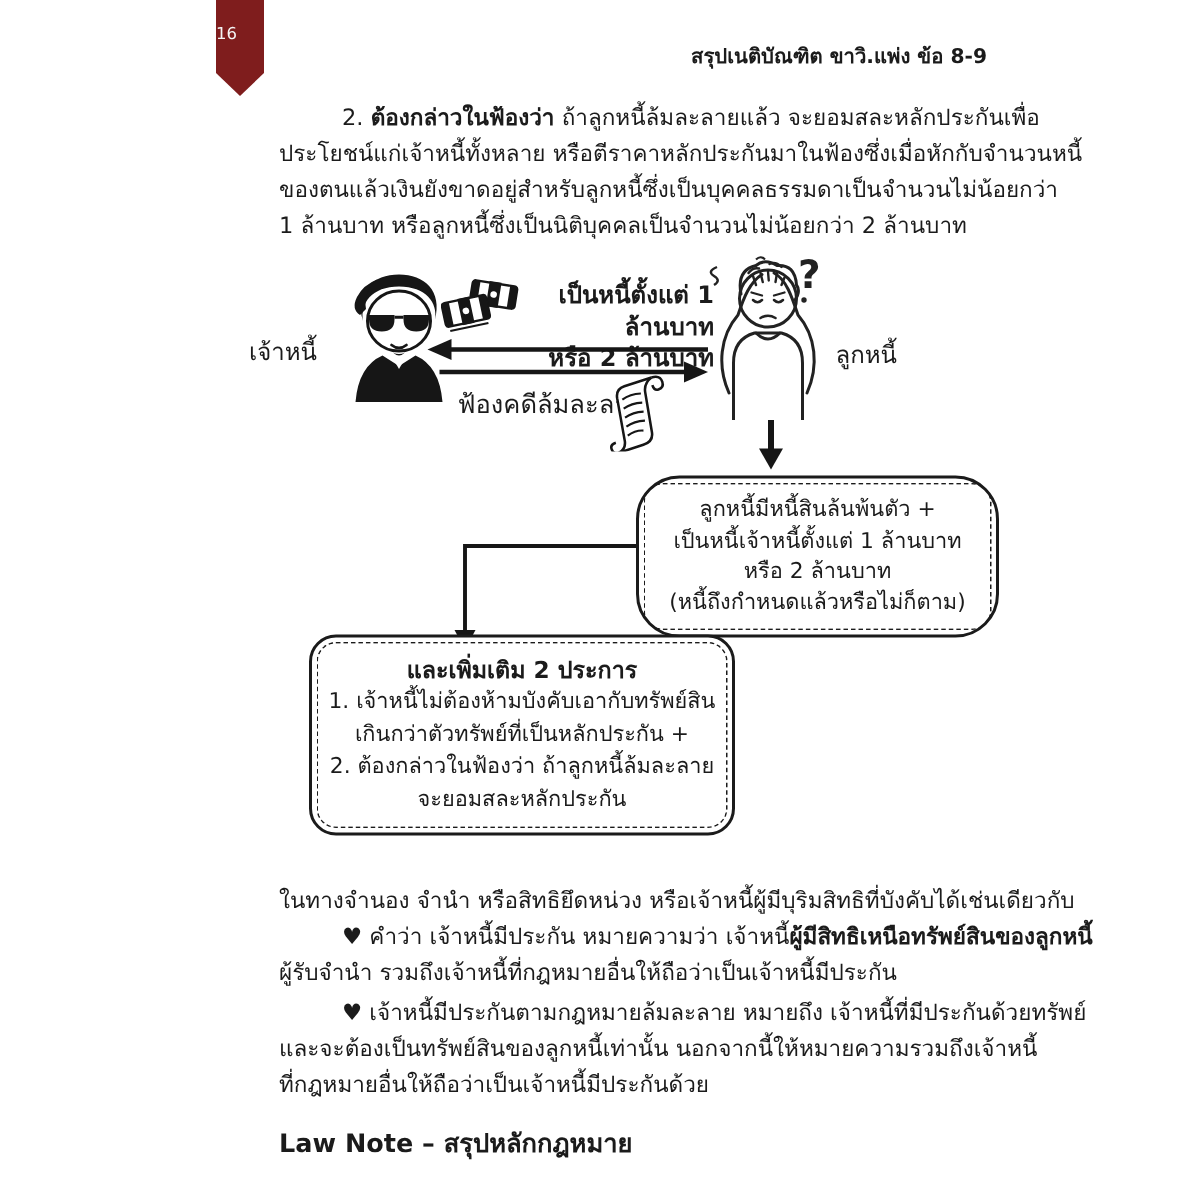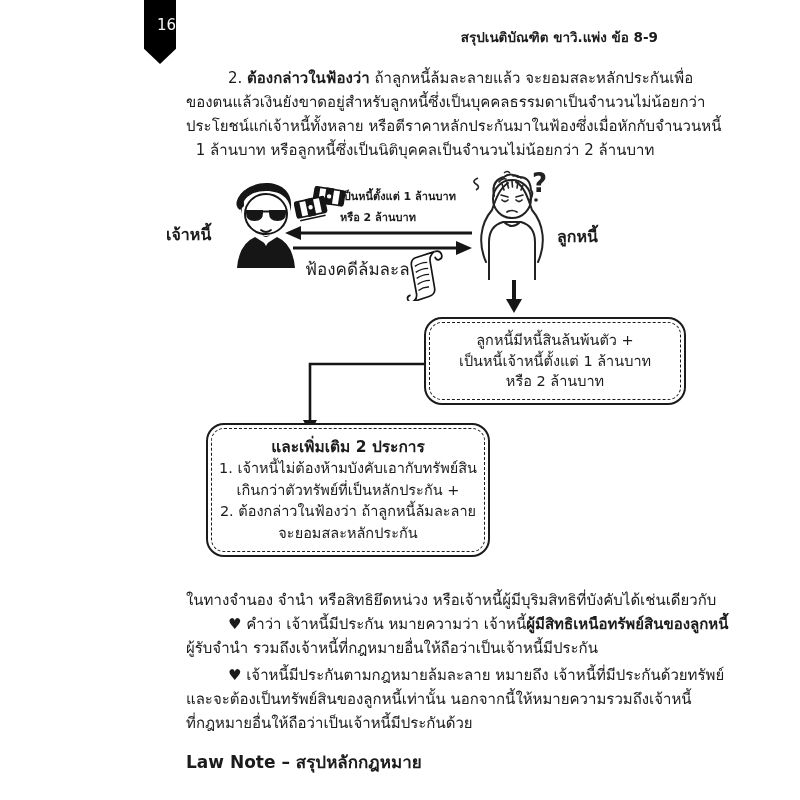--- a/index.html
+++ b/index.html
@@ -4,38 +4,38 @@
 <style>
   html,body{margin:0;padding:0;}
   body{
     width:800px;height:800px;position:relative;overflow:hidden;
     background:#ffffff;color:#1b1b1b;
     font-family:"DejaVu Sans","Liberation Sans",sans-serif;
   }
   .abs{position:absolute;}
   
   .tab{
-    left:144px;top:0;width:32px;height:64px;background:#000000;
+    left:144px;top:0;width:32px;height:64px;background:#7f1d1d;
     clip-path:polygon(0 0,100% 0,100% 76%,50% 100%,0 76%);
-    color:#f5f5f5;text-align:right;font-size:15px;
+    color:#f5f5f5;text-align:left;font-size:11px;
   }
   .tab span{display:block;margin-top:16px;}
   
   .header{
     left:186px;top:26px;width:478px;text-align:right;
     font-weight:bold;font-size:13.5px;padding-right:6px;box-sizing:border-box;
   }
   
   .para{width:478px;left:186px;font-size:15px;line-height:24px;}
   .para .ln{white-space:nowrap;}
   .indent{padding-left:42px;}
   b{font-weight:bold;}
   
-  .dlabel{font-weight:bold;font-size:16px;}
-  .dtext{font-size:11px;line-height:21px;text-align:left;}
+  .dlabel{font-weight:normal;font-size:16px;}
+  .dtext{font-size:16px;line-height:21px;text-align:right;}
   
   .dbox{border:2px solid #1b1b1b;border-radius:18px;padding:3px;background:#fff;}
   .dbox .inner{
     border:1.6px dashed #1b1b1b;border-radius:13px;
     text-align:center;font-size:14.5px;line-height:20.5px;
     padding:7px 6px;
   }
   .dbox .title{font-weight:bold;font-size:15.5px;line-height:22px;}
   
   .footer{left:186px;top:748px;width:478px;text-align:left;font-size:17px;font-weight:bold;}
@@ -43,24 +43,24 @@
 </style>
 </head>
 <body>
 
 <div class="abs tab">
   <span>16</span>
 </div>
 
 <div class="abs header">สรุปเนติบัณฑิต ขาวิ.แพ่ง ข้อ 8-9</div>
 
-<div class="abs para" style="top:66px;text-align:center;">
+<div class="abs para" style="top:66px;">
   <div class="ln indent"><span>2. </span><b>ต้องกล่าวในฟ้องว่า</b><span> ถ้าลูกหนี้ล้มละลายแล้ว จะยอมสละหลักประกันเพื่อ</span></div>
+  <div class="ln">ประโยชน์แก่เจ้าหนี้ทั้งหลาย หรือตีราคาหลักประกันมาในฟ้องซึ่งเมื่อหักกับจำนวนหนี้</div>
   <div class="ln">ของตนแล้วเงินยังขาดอยู่สำหรับลูกหนี้ซึ่งเป็นบุคคลธรรมดาเป็นจำนวนไม่น้อยกว่า</div>
-  <div class="ln">ประโยชน์แก่เจ้าหนี้ทั้งหลาย หรือตีราคาหลักประกันมาในฟ้องซึ่งเมื่อหักกับจำนวนหนี้</div>
   <div class="ln">1 ล้านบาท หรือลูกหนี้ซึ่งเป็นนิติบุคคลเป็นจำนวนไม่น้อยกว่า 2 ล้านบาท</div>
 </div>
 
 <svg class="abs" style="left:230px;top:180px;" width="72" height="88" viewBox="0 0 72 88">
   <path d="M7,88 Q9,64 25,57 L36,64 L47,57 Q63,64 65,88 Z" fill="#161616"></path>
   <polygon points="32,59 36,66 40,59" fill="#fff"></polygon>
   <ellipse cx="36" cy="34" rx="21" ry="20" fill="#fff" stroke="#161616" stroke-width="2"></ellipse>
   <path d="M12,34 C6,14 19,3 36,3 C53,3 65,14 60,33 C62,22 54,11 36,11 C18,11 10,22 12,34 Z" fill="#161616"></path>
   <path d="M10,30 Q4,26 8,18 Q12,10 22,6 Q12,14 14,26 Z" fill="#161616"></path>
   <path d="M16,30 L33,30 L33,33 Q33,41 24.5,41 Q16,41 16,33 Z" fill="#161616"></path>
@@ -154,25 +154,26 @@
     <path d="M39,42 Q44,39 49,42" fill="none" stroke-width="1.7"></path>
   </g>
 
   <text x="64" y="22" font-size="26" font-weight="bold" fill="#222" font-family="DejaVu Sans, sans-serif">?</text>
   <circle cx="68" cy="30" r="1.8" fill="#222"></circle>
   <path d="M8,20 q5,-3 0,-6 q-5,-3 2,-6" fill="none" stroke="#222" stroke-width="1.6"></path>
   <path d="M36,3 q3,-3 6,0" fill="none" stroke="#222" stroke-width="1.4"></path>
 </svg>
 <div class="abs dlabel" style="left:557px;top:224px;">ลูกหนี้</div>
 
-<div class="abs dbox" style="left:424px;top:317px;width:262px;box-sizing:border-box;">
+<div class="abs dbox" style="left:424px;top:317px;width:242px;box-sizing:border-box;border-radius:29px;">
   <div class="inner">
     <div>ลูกหนี้มีหนี้สินล้นพ้นตัว +</div>
     <div>เป็นหนี้เจ้าหนี้ตั้งแต่ 1 ล้านบาท</div>
     <div>หรือ 2 ล้านบาท</div>
+    <div>(หนี้ถึงกำหนดแล้วหรือไม่ก็ตาม)</div>
   </div>
 </div>
 
 <div class="abs dbox" style="left:206px;top:423px;width:284px;box-sizing:border-box;">
   <div class="inner" style="line-height:21.5px;">
     <div class="title">และเพิ่มเติม 2 ประการ</div>
     <div>1. เจ้าหนี้ไม่ต้องห้ามบังคับเอากับทรัพย์สิน</div>
     <div>เกินกว่าตัวทรัพย์ที่เป็นหลักประกัน +</div>
     <div>2. ต้องกล่าวในฟ้องว่า ถ้าลูกหนี้ล้มละลาย</div>
     <div>จะยอมสละหลักประกัน</div>

